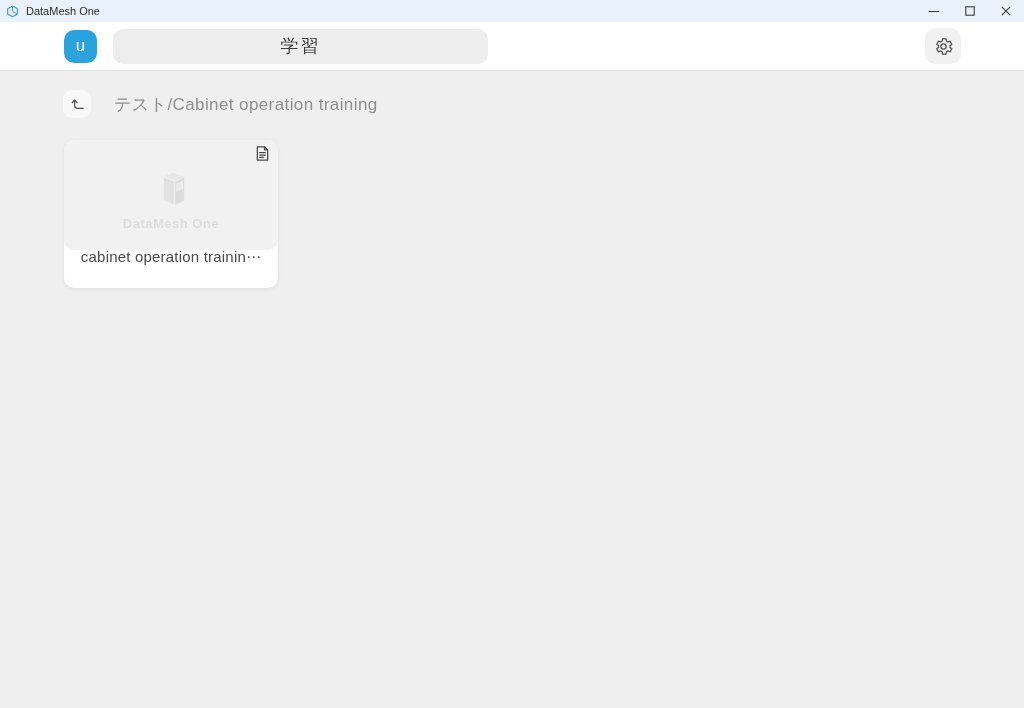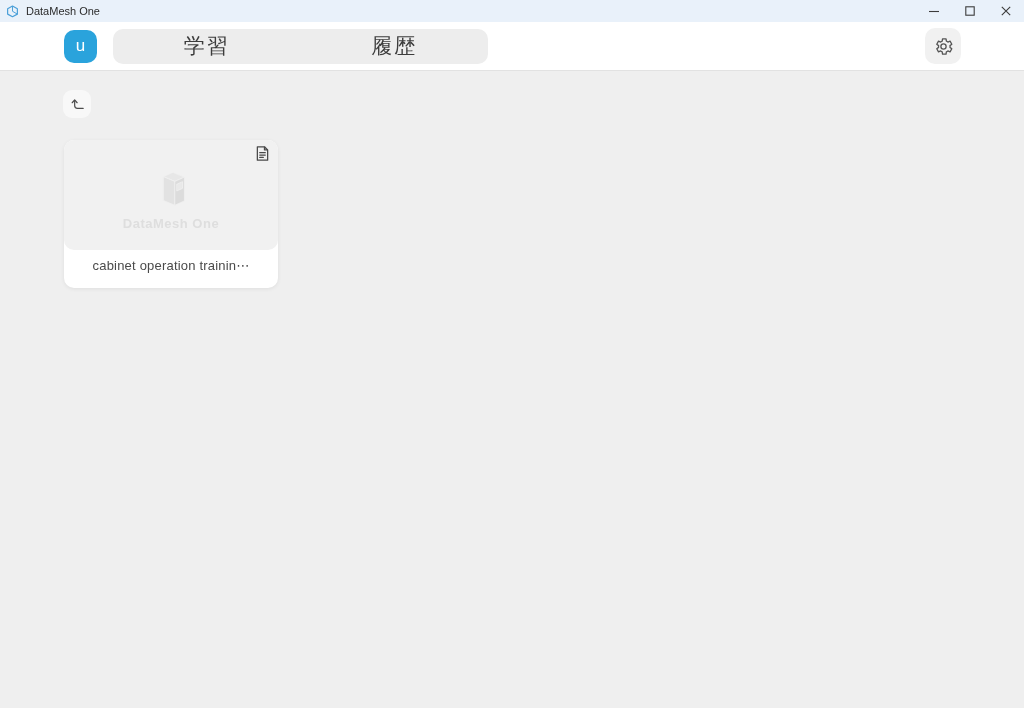--- a/index.html
+++ b/index.html
@@ -42,21 +42,21 @@
     margin-left:64px;width:33px;height:33px;border-radius:10px;
     background:var(--accent);color:#fff;font-size:17px;
     display:flex;align-items:center;justify-content:center;cursor:pointer;
   }
   .tabgroup{
     margin-left:16px;width:375px;height:35px;border-radius:10px;
     background:var(--tabgroup-bg);display:flex;overflow:hidden;
   }
   .tab{
     flex:1;display:flex;align-items:center;justify-content:center;
-    font-size:21px;color:#3c3c3c;letter-spacing:2px;cursor:pointer;
+    font-size:18px;color:#3c3c3c;letter-spacing:2px;cursor:pointer;
     border-radius:17px;
   }
   .tab.active{background:var(--accent);color:#fff;}
   .settings-btn{
     margin-left:auto;margin-right:63px;width:36px;height:36px;border-radius:10px;
     background:#f1f1f1;display:flex;align-items:center;justify-content:center;cursor:pointer;
   }
 
   
   .breadcrumb{
@@ -82,23 +82,23 @@
     background:#f1f1f1;border-radius:10px;
     display:flex;flex-direction:column;align-items:center;justify-content:center;
   }
   .doc-icon{position:absolute;top:4px;right:6px;line-height:0;}
   .watermark{display:flex;flex-direction:column;align-items:center;margin-top:10px;}
   .watermark-text{
     font-size:13px;font-weight:700;color:var(--watermark);
     letter-spacing:0.5px;margin-top:5px;
   }
   .card-label{
-    position:absolute;bottom:4px;left:0;width:214px;height:38px;
+    position:absolute;bottom:12px;left:0;width:214px;height:38px;
     display:flex;align-items:center;justify-content:center;
-    font-size:13px;color:var(--card-title-text);letter-spacing:0.2px;
+    font-size:15px;color:var(--card-title-text);letter-spacing:0.2px;
     white-space:nowrap;overflow:hidden;
   }
 </style>
 </head>
 <body>
 
 <div class="titlebar">
   <span class="app-icon">
     <svg width="13" height="13" viewBox="0 0 12 12" fill="none" stroke="#4a9fd8" stroke-width="1.1" stroke-linejoin="round">
       <path d="M6 1 L10.5 3.4 V8.4 L6 10.8 L1.5 8.4 V3.4 Z"></path>
@@ -123,21 +123,20 @@
         </svg>
     </span>
   </div>
 </div>
 
 <div class="header">
   <div class="avatar">u</div>
 
   <div class="tabgroup">
     <div class="tab">学習</div>
-    <div class="tab">履歴</div>
   </div>
 
   <div class="settings-btn">
     <span style="line-height:0;">
       <svg width="21" height="21" viewBox="0 0 24 24" fill="none" stroke="#555" stroke-width="1.5" stroke-linejoin="round">
         <circle cx="12" cy="12" r="3"></circle>
         <path d="M19.4 13a7.6 7.6 0 0 0 .1-1 7.6 7.6 0 0 0-.1-1l2.1-1.6-2-3.5-2.5 1a7.7 7.7 0 0 0-1.7-1l-.4-2.7h-4l-.4 2.7a7.7 7.7 0 0 0-1.7 1l-2.5-1-2 3.5L6.4 11a7.6 7.6 0 0 0 0 2l-2.1 1.6 2 3.5 2.5-1a7.7 7.7 0 0 0 1.7 1l.4 2.7h4l.4-2.7a7.7 7.7 0 0 0 1.7-1l2.5 1 2-3.5z"></path>
       </svg>
     </span>
   </div>
@@ -145,20 +144,21 @@
 
 <div class="breadcrumb">
   <div class="back-btn">
     <span style="line-height:0;">
       <svg width="17" height="17" viewBox="0 0 24 24" fill="none" stroke="#4c4c4c" stroke-width="1.7" stroke-linecap="round" stroke-linejoin="round">
         <path d="M20 17.5 H12 C9.2 17.5 8 16.3 8 13.5 V6.5"></path>
         <path d="M4.5 9.5 L8 5.5 L11.5 9.5"></path>
       </svg>
     </span>
   </div>
+  <span class="breadcrumb-path">テスト/Cabinet operation training</span>
 </div>
 
 <div class="card">
   <div class="card-thumb">
     <span class="doc-icon">
       <svg width="19" height="19" viewBox="0 0 24 24" fill="none" stroke="#4a4a4a" stroke-width="1.6" stroke-linejoin="round">
         <path d="M5.5 3.5 H14.5 L18.5 7.5 V20.5 H5.5 Z"></path>
         <path d="M14.5 3.5 V7.5 H18.5"></path>
         <path d="M8.5 11 H15.5 M8.5 14 H15.5 M8.5 17 H13" stroke-linecap="round"></path>
       </svg>

